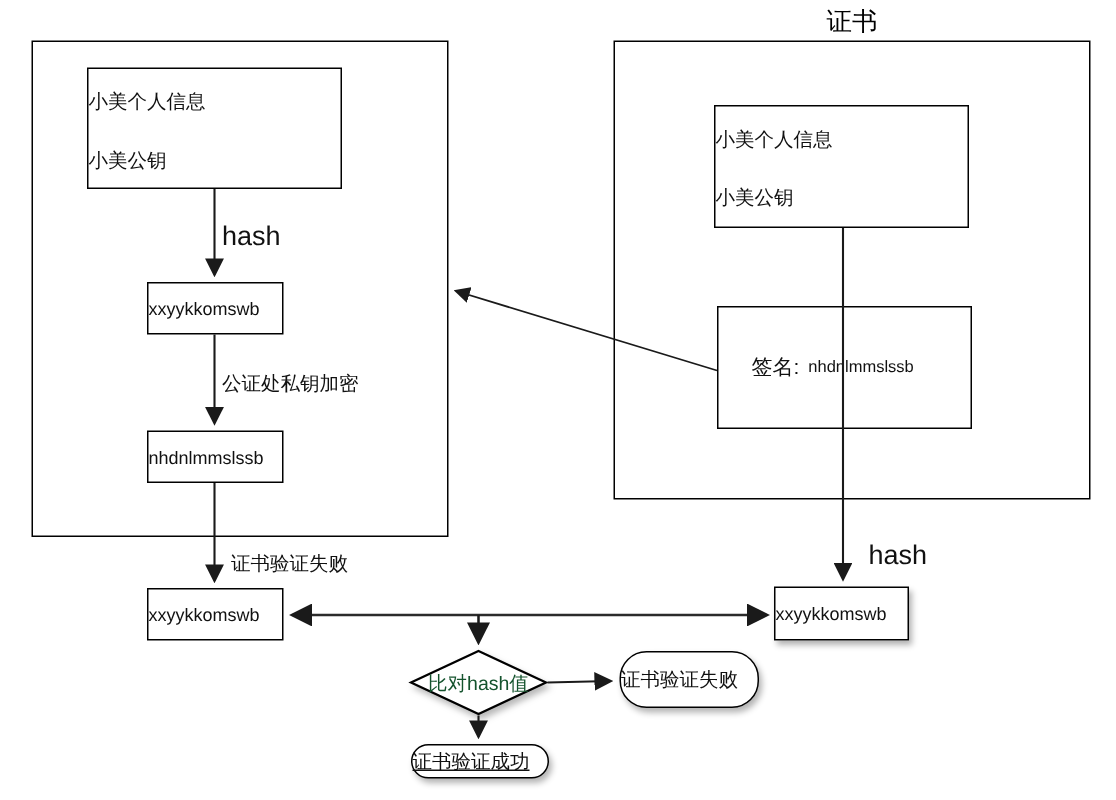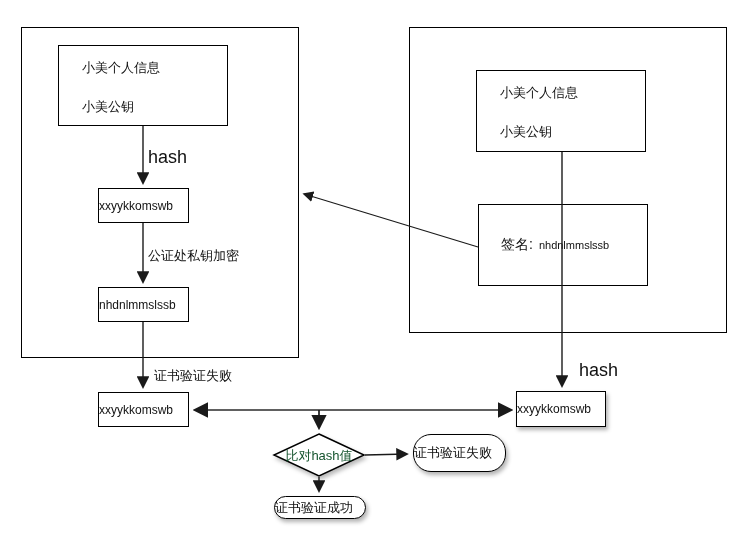--- a/index.html
+++ b/index.html
@@ -28,21 +28,21 @@
     align-items: center;
     justify-content: flex-start;
     font-size: 12px;
     color: #111;
     z-index: 2;
   }
   .node.left-align {
     justify-content: flex-start;
     align-items: flex-start;
     flex-direction: column;
-    padding: 13px 23px;
+    padding: 13px 0;
     gap: 21px;
     font-size: 13px;
   }
   .node.sig-box {
     justify-content: flex-start;
     padding-left: 22px;
     font-size: 14px;
   }
   .node.sig-box .sig-value { font-size: 11px; margin-left: 6px; }
   .pill {
@@ -81,20 +81,21 @@
     z-index: 5;
     pointer-events: none;
   }
   .diamond-shape { filter: drop-shadow(2px 3px 2px rgba(0,0,0,0.28)); }
 </style>
 </head>
 <body>
 
 <div class="stage">
 
+  <div class="title" style="left:409px; top:3px; width:318px;">证书</div>
 
   <div class="frame" style="left:21px; top:27px; width:278px; height:331px;"></div>
 
   <div class="node left-align" style="left:58px; top:45px; width:170px; height:81px;">
     <span>小美个人信息</span>
     <span>小美公钥</span>
   </div>
 
   <div class="flow-label hash" style="left:148px; top:147px;">hash</div>
 
@@ -131,21 +132,21 @@
   <div class="node shadowed" style="left:516px; top:391px; width:90px; height:36px;">
     <span>xxyykkomswb</span>
   </div>
 
   <div class="diamond-label" style="left:273px; top:447px;">比对hash值</div>
 
   <div class="node pill" style="left:413px; top:434px; width:93px; height:38px;">
     <span>证书验证失败</span>
   </div>
 
-  <div class="node pill" style="left:274px; top:496px; width:92px; height:23px;">
+  <div class="node pill" style="left:274px; top:496px; width:92px; height:23px;text-decoration:underline;">
     <span>证书验证成功</span>
   </div>
 
   <svg class="overlay" viewBox="0 0 744 533" xmlns="http://www.w3.org/2000/svg">
     <defs>
       <marker id="ah" viewBox="0 0 10 10" refX="8.5" refY="5" markerWidth="9" markerHeight="9" orient="auto-start-reverse">
         <path d="M0,0 L10,5 L0,10 z" fill="#1a1a1a"></path>
       </marker>
     </defs>
 

